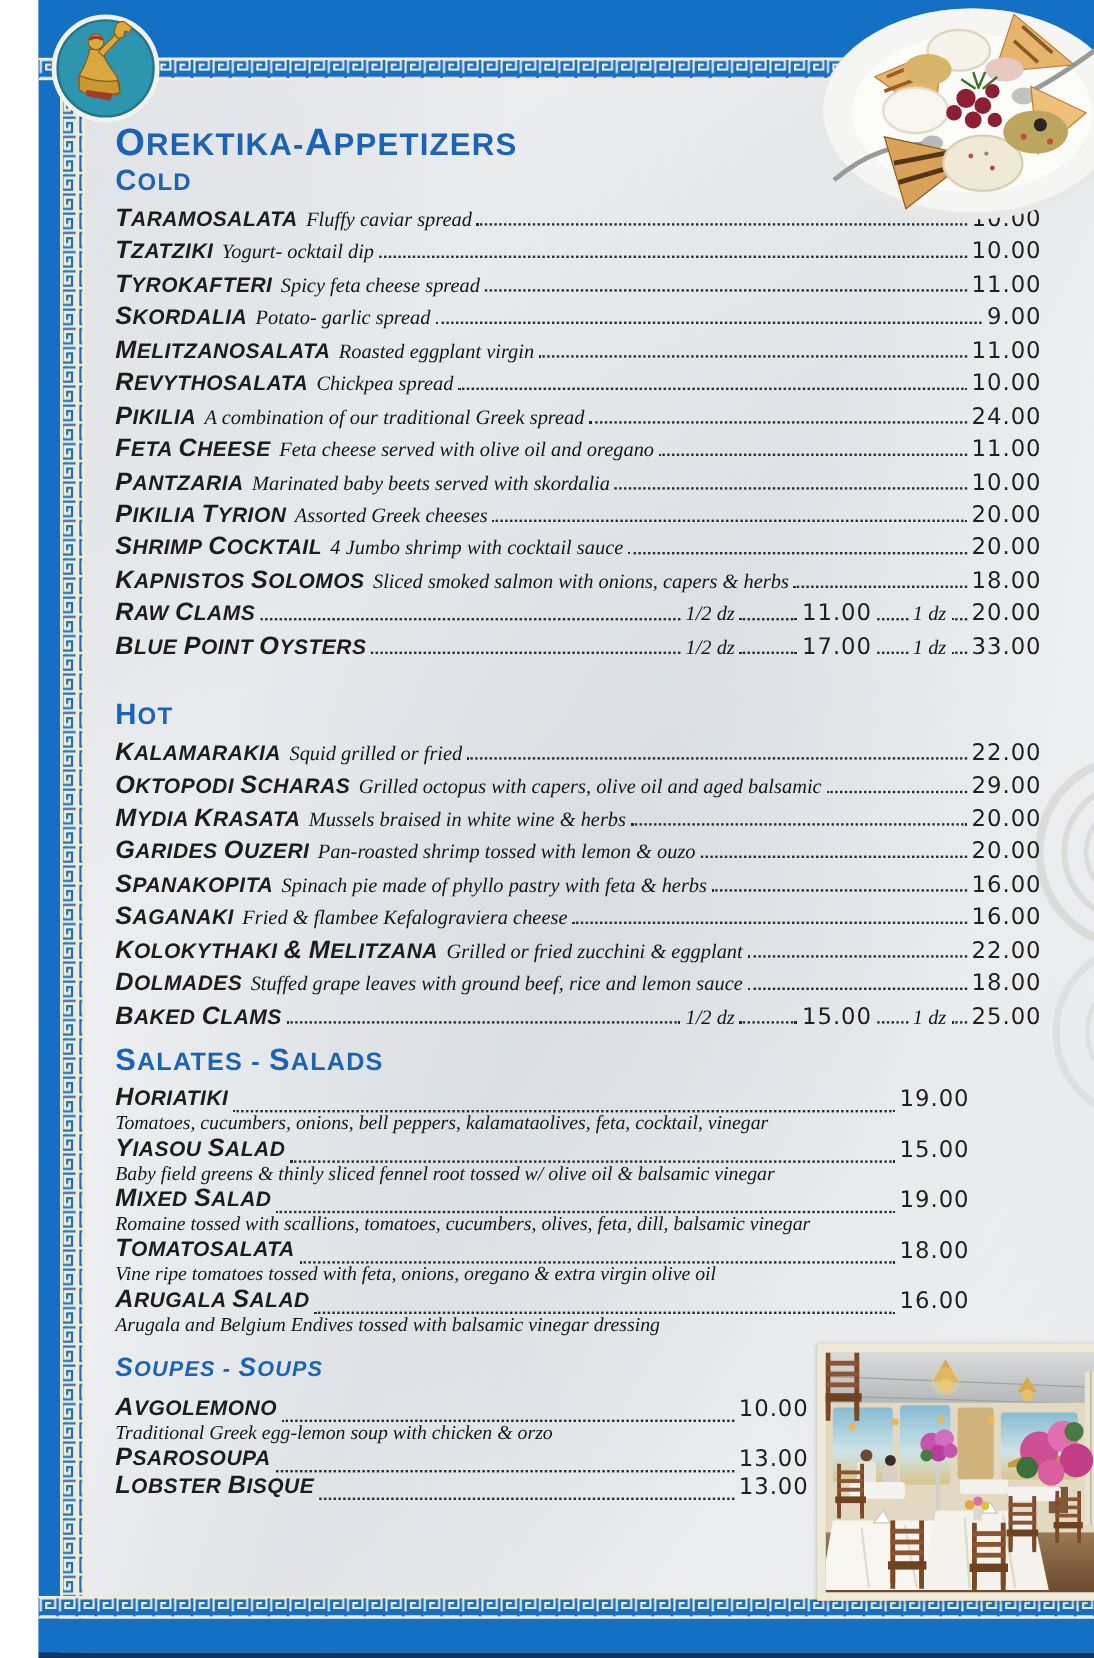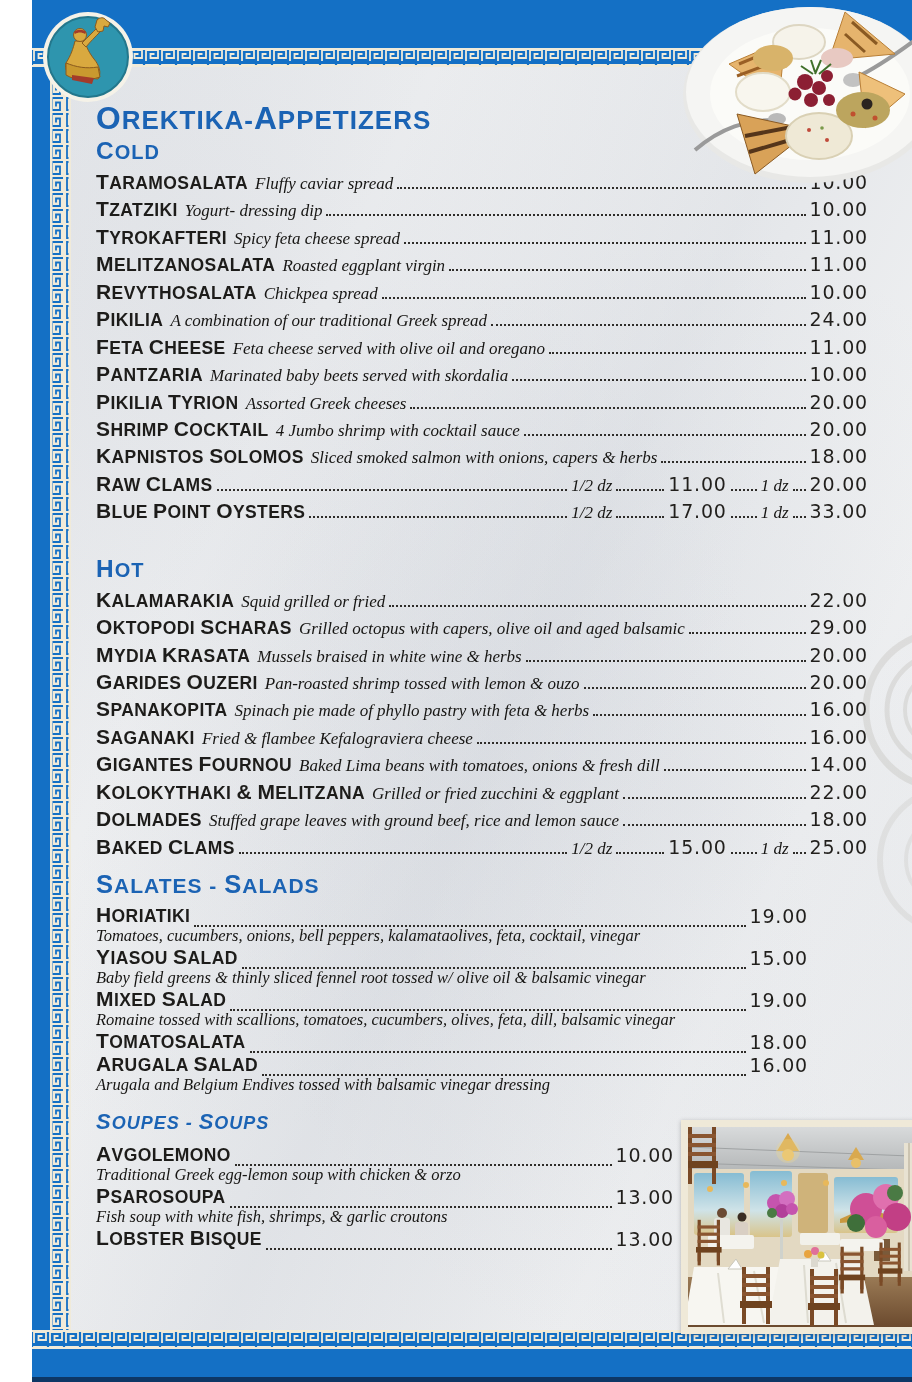--- a/index.html
+++ b/index.html
@@ -31,21 +31,21 @@
   .title{font-size:26px;line-height:30px;margin-bottom:4px;}
   .sub{font-size:20px;line-height:23px;margin-bottom:6px;}
   .mid{font-size:21px;line-height:25px;margin-bottom:5px;}
   .big{font-size:18px;line-height:30px;margin-bottom:5px;font-style:italic;}
   .lettered .bl{font-size:1.22em;}
   .sec{width:772px;}
   .sec-hot{margin-top:30px;}
   .sec-salads{margin-top:10px;width:712px;}
   .sec-soups{margin-top:12px;width:578px;}
   .mrow{display:flex;align-items:baseline;height:27.45px;width:100%;}
-  .nm{font-weight:700;font-size:17.5px;letter-spacing:.4px;text-transform:uppercase;white-space:nowrap;color:#1d1c1a;}
+  .nm{font-weight:700;font-size:17.5px;letter-spacing:.4px;text-transform:uppercase;white-space:nowrap;color:#1d1c1a;font-style:italic;}
   .nm .bl{font-size:1.2em;}
   .ds{font-family:"Liberation Serif",serif;font-style:italic;font-size:17px;margin-left:7px;white-space:nowrap;color:#161513;}
   .unit{font-family:"Liberation Serif",serif;font-style:italic;font-size:17px;white-space:nowrap;color:#161513;}
   .dots{flex:1 1 auto;min-width:8px;border-bottom:2px dotted #2e2c29;margin:0 4px;height:0;}
   .dfix{flex:0 0 auto;}
   .pr{font-family:"DejaVu Sans",sans-serif;font-size:19px;letter-spacing:.8px;white-space:nowrap;color:#211f1c;}
   .srow .l1{display:flex;align-items:flex-end;height:23.5px;width:100%;}
   .srow .l2{font-family:"Liberation Serif",serif;font-style:italic;font-size:16.5px;line-height:18.5px;height:18.5px;white-space:nowrap;color:#161513;}
 </style>
 </head>
@@ -246,29 +246,35 @@
         <section class="sec sec-cold">
           <h2 class="shead sub lettered"><span class="bl">C</span>old</h2>
           <div class="mrow">
             <span class="nm lettered"><span class="bl">T</span>aramosalata</span>
             <span class="ds">Fluffy caviar spread</span>
             <span class="dots"></span>
             <span class="pr">10.00</span>
           </div>
           <div class="mrow">
             <span class="nm lettered"><span class="bl">T</span>zatziki</span>
-            <span class="ds">Yogurt- dressing dip</span>
+            <span class="ds">Yogurt- ocktail dip</span>
             <span class="dots"></span>
             <span class="pr">10.00</span>
           </div>
           <div class="mrow">
             <span class="nm lettered"><span class="bl">T</span>yrokafteri</span>
             <span class="ds">Spicy feta cheese spread</span>
             <span class="dots"></span>
             <span class="pr">11.00</span>
+          </div>
+          <div class="mrow">
+            <span class="nm lettered"><span class="bl">S</span>kordalia</span>
+            <span class="ds">Potato- garlic spread</span>
+            <span class="dots"></span>
+            <span class="pr">9.00</span>
           </div>
           <div class="mrow">
             <span class="nm lettered"><span class="bl">M</span>elitzanosalata</span>
             <span class="ds">Roasted eggplant virgin</span>
             <span class="dots"></span>
             <span class="pr">11.00</span>
           </div>
           <div class="mrow">
             <span class="nm lettered"><span class="bl">R</span>evythosalata</span>
             <span class="ds">Chickpea spread</span>
@@ -366,26 +372,20 @@
             <span class="dots"></span>
             <span class="pr">16.00</span>
           </div>
           <div class="mrow">
             <span class="nm lettered"><span class="bl">S</span>aganaki</span>
             <span class="ds">Fried &amp; flambee Kefalograviera cheese</span>
             <span class="dots"></span>
             <span class="pr">16.00</span>
           </div>
           <div class="mrow">
-            <span class="nm lettered"><span class="bl">G</span>igantes <span class="bl">F</span>ournou</span>
-            <span class="ds">Baked Lima beans with tomatoes, onions &amp; fresh dill</span>
-            <span class="dots"></span>
-            <span class="pr">14.00</span>
-          </div>
-          <div class="mrow">
             <span class="nm lettered"><span class="bl">K</span>olokythaki <span class="bl">&amp;</span> <span class="bl">M</span>elitzana</span>
             <span class="ds">Grilled or fried zucchini &amp; eggplant</span>
             <span class="dots"></span>
             <span class="pr">22.00</span>
           </div>
           <div class="mrow">
             <span class="nm lettered"><span class="bl">D</span>olmades</span>
             <span class="ds">Stuffed grape leaves with ground beef, rice and lemon sauce</span>
             <span class="dots"></span>
             <span class="pr">18.00</span>
@@ -427,20 +427,21 @@
               <span class="pr">19.00</span>
             </div>
             <div class="l2">Romaine tossed with scallions, tomatoes, cucumbers, olives, feta, dill, balsamic vinegar</div>
           </div>
           <div class="srow">
             <div class="l1">
               <span class="nm lettered"><span class="bl">T</span>omatosalata</span>
               <span class="dots"></span>
               <span class="pr">18.00</span>
             </div>
+            <div class="l2">Vine ripe tomatoes tossed with feta, onions, oregano &amp; extra virgin olive oil</div>
           </div>
           <div class="srow">
             <div class="l1">
               <span class="nm lettered"><span class="bl">A</span>rugala <span class="bl">S</span>alad</span>
               <span class="dots"></span>
               <span class="pr">16.00</span>
             </div>
             <div class="l2">Arugala and Belgium Endives tossed with balsamic vinegar dressing</div>
           </div>
         </section>
@@ -453,21 +454,20 @@
               <span class="pr">10.00</span>
             </div>
             <div class="l2">Traditional Greek egg-lemon soup with chicken &amp; orzo</div>
           </div>
           <div class="srow">
             <div class="l1">
               <span class="nm lettered"><span class="bl">P</span>sarosoupa</span>
               <span class="dots"></span>
               <span class="pr">13.00</span>
             </div>
-            <div class="l2">Fish soup with white fish, shrimps, &amp; garlic croutons</div>
           </div>
           <div class="srow">
             <div class="l1">
               <span class="nm lettered"><span class="bl">L</span>obster <span class="bl">B</span>isque</span>
               <span class="dots"></span>
               <span class="pr">13.00</span>
             </div>
           </div>
         </section>
       </div>

